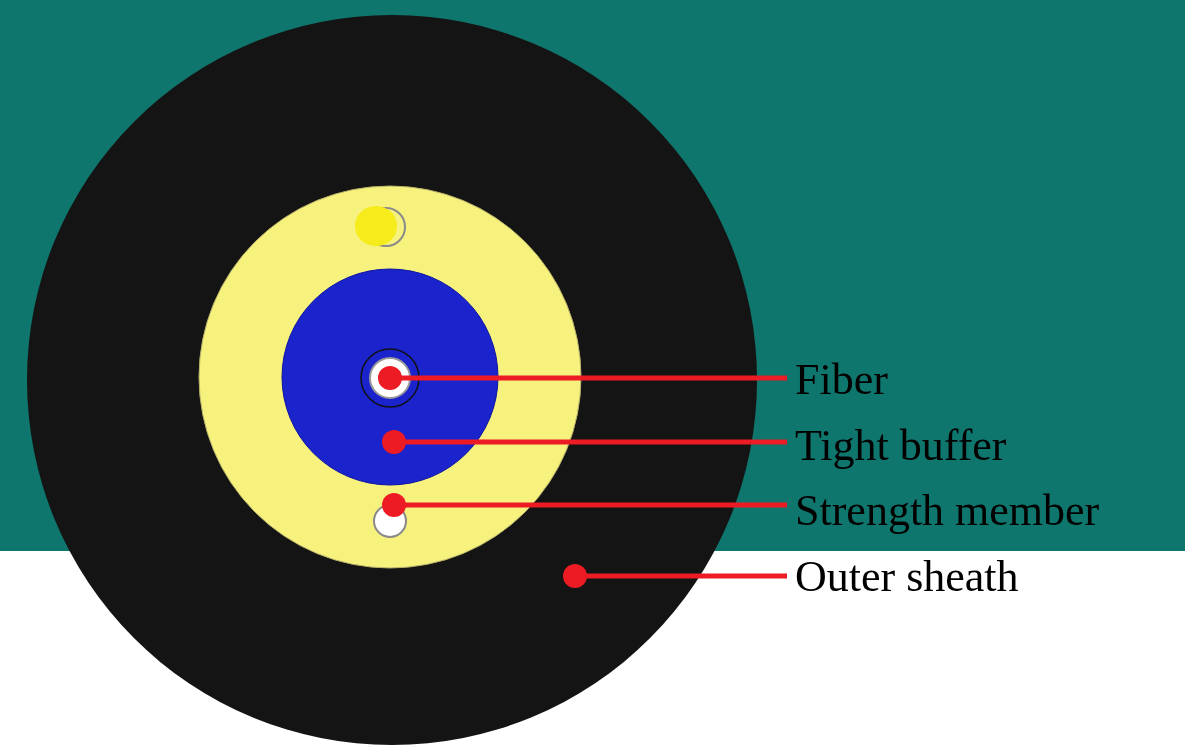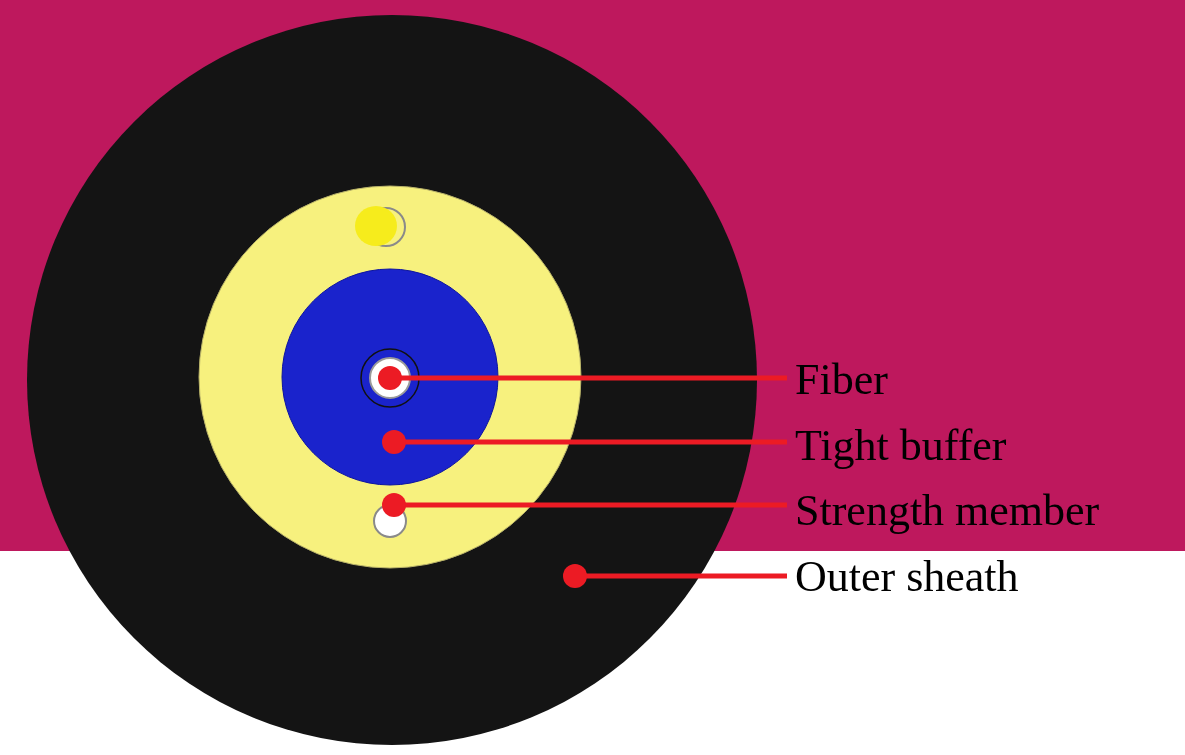--- a/index.html
+++ b/index.html
@@ -7,21 +7,21 @@
     padding: 0;
     background: #ffffff;
     width: 1185px;
     height: 755px;
     overflow: hidden;
   }
   .stage {
     position: relative;
     width: 1185px;
     height: 551px;
-    background: #be185d;
+    background: #0f766e;
   }
   svg.diagram {
     display: block;
     width: 1185px;
     height: 755px;
   }
   text.callout-label {
     font-family: "Liberation Serif", "DejaVu Serif", serif;
     font-size: 44px;
     fill: #000000;

